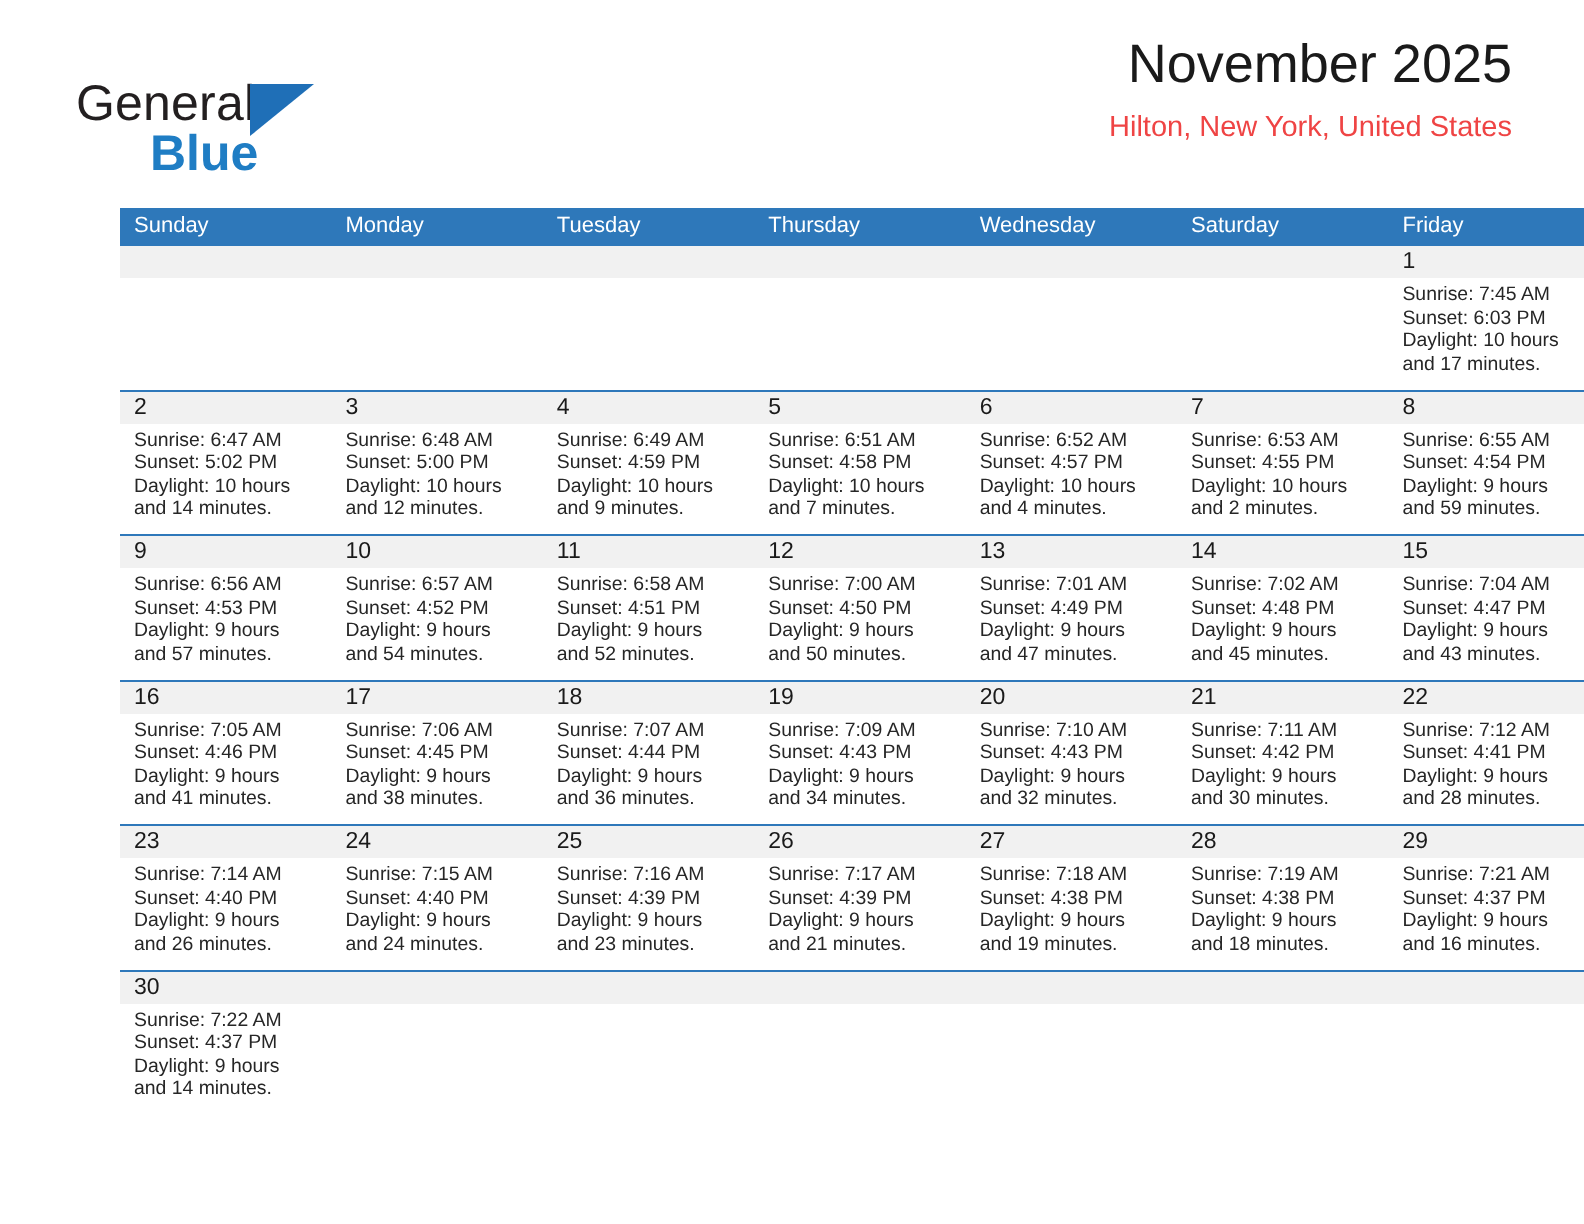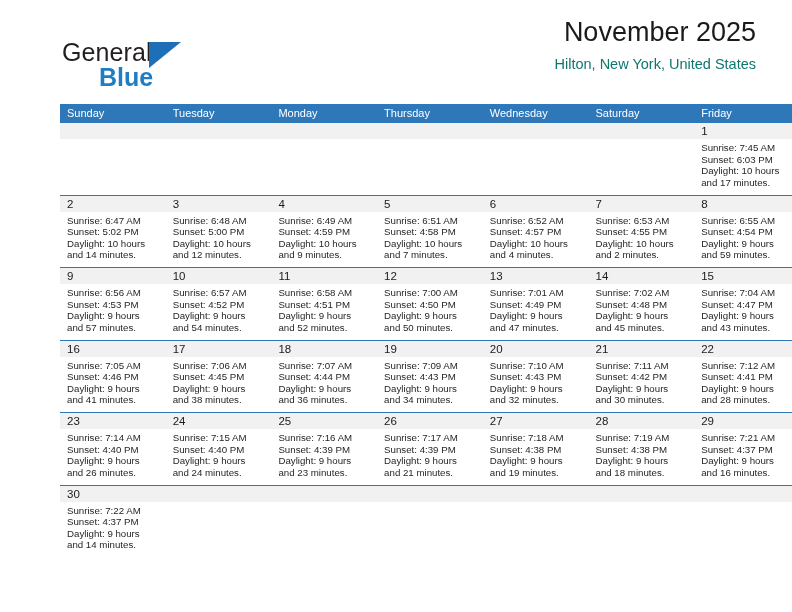--- a/index.html
+++ b/index.html
@@ -29,21 +29,20 @@
     width: 792px;
     height: 102px;
   }
 
   .brand {
     position: absolute;
     left: 38px;
     top: 38px;
     width: 220px;
     height: 56px;
-    margin-left: 24px;
   }
   .brand-general {
     position: absolute;
     left: 0;
     top: 0;
     font-size: 25px;
     letter-spacing: 0.1px;
     color: #231f20;
     line-height: 28px;
     white-space: nowrap;
@@ -76,21 +75,21 @@
   }
   .month-title {
     font-size: 27px;
     color: #1a1a1a;
     line-height: 34px;
     white-space: nowrap;
   }
   .location-sub {
     margin-top: 6px;
     font-size: 14.5px;
-    color: #0f766e;
+    color: #ef4444;
     line-height: 19px;
     white-space: nowrap;
   }
 
   
   .calendar {
     position: absolute;
     left: 28px;
     top: 104px;
     width: 740px;
@@ -171,22 +170,22 @@
     <div class="title-block">
       <div class="month-title">November 2025</div>
       <div class="location-sub">Hilton, New York, United States</div>
     </div>
 
   </div>
 
   <div class="calendar">
     <div class="dow-row">
         <div class="dow-cell">Sunday</div>
+        <div class="dow-cell">Monday</div>
         <div class="dow-cell">Tuesday</div>
-        <div class="dow-cell">Monday</div>
         <div class="dow-cell">Thursday</div>
         <div class="dow-cell">Wednesday</div>
         <div class="dow-cell">Saturday</div>
         <div class="dow-cell">Friday</div>
       </div>
     <div class="weeks">
         <div class="week-row">
           <div class="day-cell empty">
             <div class="daynum-band"></div>
             <div class="day-lines">

